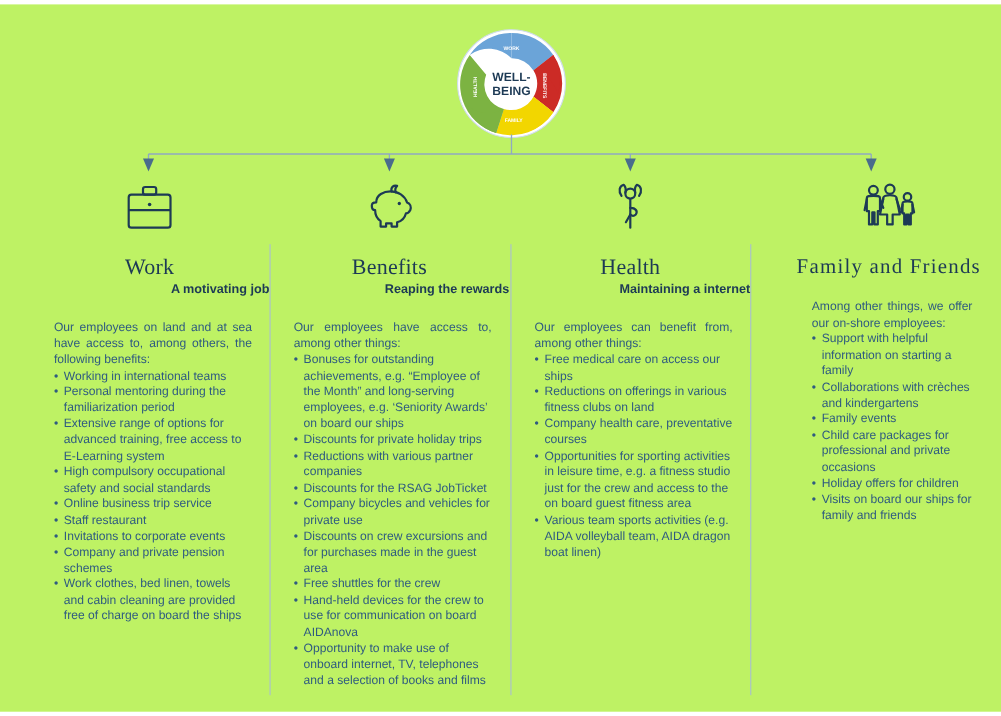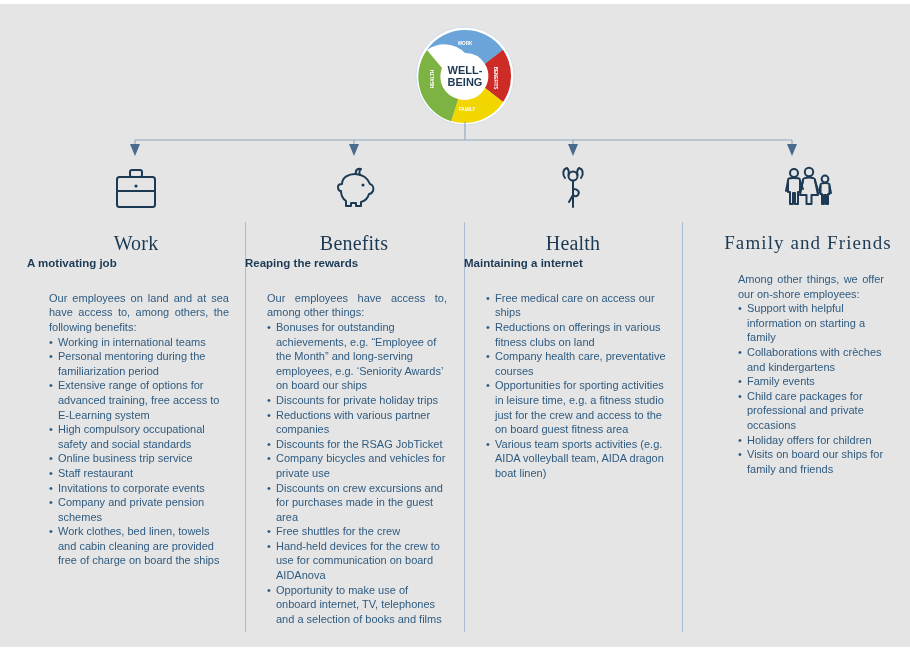--- a/index.html
+++ b/index.html
@@ -12,21 +12,21 @@
     background: #ffffff;
     font-family: "Liberation Sans", sans-serif;
     overflow: hidden;
   }
   #page {
     position: absolute;
     left: 0;
     top: 4px;
     width: 910px;
     height: 643px;
-    background: #e5e5e5;
+    background: #bef264;
     overflow: hidden;
   }
 
   
   #wheel-area {
     position: absolute;
     left: 415px;
     top: 22px;
     width: 100px;
     height: 100px;
@@ -96,21 +96,21 @@
     text-align: center;
     font-family: "Liberation Serif", serif;
     font-size: 20px;
     color: #1d3a55;
     margin-top: 16px;
     letter-spacing: 0.2px;
     line-height: 1;
   }
   .col-title.wide { letter-spacing: 1.1px; font-size: 19px; }
   .col-sub {
-    text-align: left;
+    text-align: right;
     font-family: "Liberation Sans", sans-serif;
     font-weight: bold;
     font-size: 11.5px;
     color: #1d3a55;
     margin-top: 4px;
     line-height: 1.2;
   }
   .col-sub:empty { height: 0; margin: 0; }
 
   .col-body {
@@ -266,20 +266,21 @@
           <path d="M18 14 C15 10, 16 5, 20 4 C22 6, 22 9, 21.5 11"></path>
           <path d="M34 14 C37 10, 36 5, 32 4 C30 6, 30 9, 30.5 11"></path>
           <path d="M26 17 L26 43"></path>
           <path d="M26 25 C31 25, 33 28, 31 31 C29 33, 27 32, 26 31"></path>
           <path d="M26 31 L22 38"></path>
         </svg>
       </div>
       <div class="col-title">Health</div>
       <div class="col-sub">Maintaining a internet</div>
       <div class="col-body">
+        <p class="col-intro">Our employees can benefit from, among other things:</p>
         <ul class="col-list">
           <li>Free medical care on access our ships</li>
           <li>Reductions on offerings in various fitness clubs on land</li>
           <li>Company health care, preventative courses</li>
           <li>Opportunities for sporting activities in leisure time, e.g. a fitness studio just for the crew and access to the on board guest fitness area</li>
           <li>Various team sports activities (e.g. AIDA volleyball team, AIDA dragon boat linen)</li>
         </ul>
       </div>
     </div>
 

